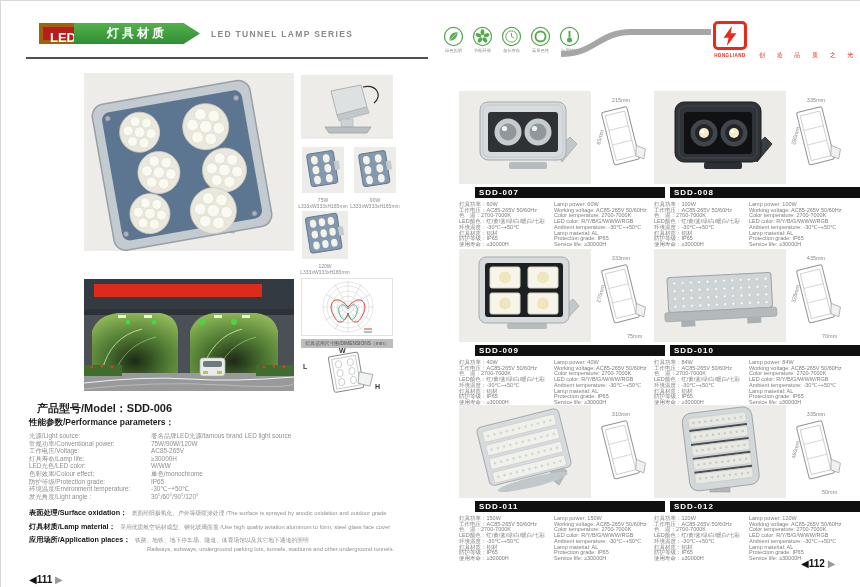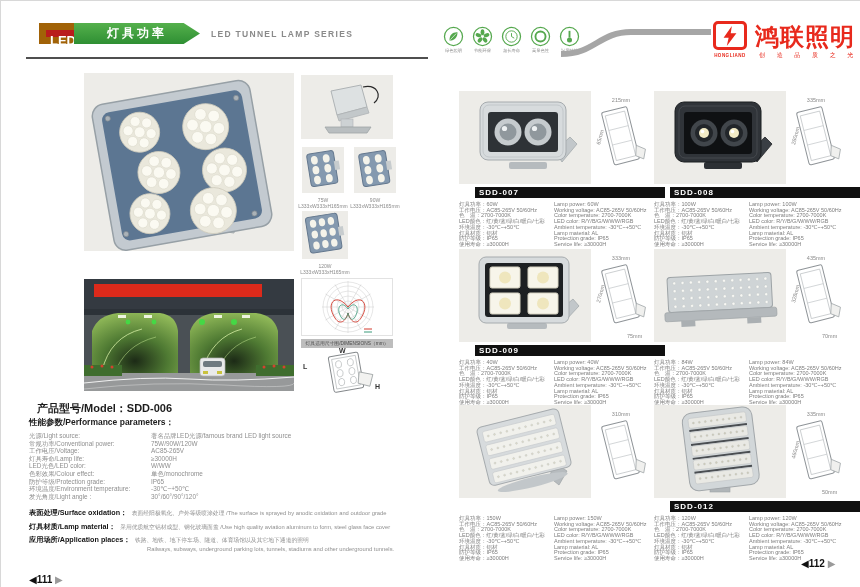--- a/index.html
+++ b/index.html
@@ -3,21 +3,21 @@
 <meta charset="utf-8">
 <style>
   html,body{margin:0;padding:0;background:#fff;}
   #canvas{position:relative;width:860px;height:587px;background:#ffffff;border:1px solid #d8d8d8;
           font-family:"Liberation Sans","DejaVu Sans",sans-serif;overflow:hidden;}
   #canvas *{box-sizing:border-box;}
   .abs{position:absolute;}
 
   
   .hdr-led{left:38px;top:22px;width:48px;height:21px;background:#b91c1c;color:#fff;font-weight:bold;
-           font-size:13px;text-align:center;line-height:21px;border:7px solid #a16207;}
+           font-size:13px;text-align:center;line-height:21px;border:4px solid #a16207;}
   .hdr-ribbon{left:73px;top:22px;width:126px;height:21px;background:linear-gradient(#55b04c,#2e8f33);
            color:#fff;font-size:12px;font-weight:bold;letter-spacing:3px;text-align:center;line-height:21px;
            clip-path:polygon(0 0,87% 0,100% 50%,87% 100%,0 100%);}
   .hdr-en{left:210px;top:28px;font-size:8.5px;color:#8a8a8a;font-weight:bold;letter-spacing:1.3px;}
   .hdr-rule{left:25px;top:56px;width:402px;height:2px;background:#4f4f4f;}
   .hdr-icons{left:441px;top:25px;display:flex;gap:6px;}
   .ficon{width:23px;text-align:center;}
   .ficon .circ{width:21px;height:21px;margin:0 auto;}
   .ficon .lbl{font-size:5px;color:#8a8a8a;transform:scale(.85);white-space:nowrap;}
   .hdr-swoosh{left:556px;top:24px;width:154px;height:32px;}
@@ -70,21 +70,21 @@
   .scol{width:95px;}
   .srow{font-size:5.5px;line-height:5.7px;color:#7d7d7d;white-space:nowrap;}
 </style>
 </head>
 <body>
 
 <div id="canvas">
 
   <div class="abs hdr-led">LED</div>
   <div class="abs hdr-ribbon">
-    <span>灯具功率</span>
+    <span>灯具材质</span>
   </div>
   <div class="abs hdr-en">LED TUNNEL LAMP SERIES</div>
   <div class="abs hdr-rule"></div>
   <div class="abs hdr-icons" id="featureIcons">
       <div class="ficon">
         <div class="circ"><svg width="21" height="21" viewBox="0 0 20 20">
             <circle cx="10" cy="10" r="8.6" fill="none" stroke="#55a84e" stroke-width="1.2"></circle>
             <path d="M6.2,13.8 C6,8.5 9,5.6 13.8,5.9 C13.9,10.8 11,13.9 6.2,13.8 Z" fill="#55a84e"></path>
             <path d="M7,13 L12.6,7.2" stroke="#eef7ee" stroke-width="0.7"></path>
           </svg></div>
@@ -129,21 +129,20 @@
     </div>
   <svg class="abs hdr-swoosh" viewBox="0 0 154 32">
     <path d="M4,29 C38,29 42,7 74,7 L154,7" fill="none" stroke="#a6a6a6" stroke-width="6"></path>
   </svg>
   <div class="abs brand-box">
     <svg width="22" height="22" viewBox="0 0 24 24">
       <path d="M14 1 L5 14 L10.5 14 L8.5 23 L19 9 L12.8 9 Z" fill="#e8291c"></path>
     </svg>
   </div>
   <div class="abs brand-sub">HONGLIAND</div>
-  <div class="abs brand-cn">鸿联照明</div>
   <div class="abs brand-slogan">创 造 品 质 之 光</div>
 
   <div class="abs main-photo">
     <svg width="210" height="178" viewBox="0 0 210 178">
       <rect width="210" height="178" fill="#edece8"></rect>
       <polygon points="128,128 170,110 178,121 140,148" fill="#c6cbcd" stroke="#a5abad" stroke-width="1"></polygon>
       <polygon points="98,140 152,147 150,160 94,152" fill="#ccd1d3" stroke="#a5abad" stroke-width="1"></polygon>
       <g transform="rotate(-10 100 92)">
         <rect x="18" y="18" width="160" height="148" rx="12" fill="#c3cad0" stroke="#97a0a6" stroke-width="1.5"></rect>
         <rect x="27" y="27" width="142" height="130" rx="8" fill="#5c7692"></rect>
@@ -642,20 +641,21 @@
       <rect x="15" y="16" width="26" height="54" rx="2" fill="#ffffff" stroke="#8f9498"></rect>
       <rect x="18" y="20" width="20" height="46" fill="none" stroke="#bcc0c3" stroke-width="0.7"></rect>
       <line x1="18" y1="35" x2="38" y2="35" stroke="#bcc0c3" stroke-width="0.6"></line>
       <line x1="18" y1="50" x2="38" y2="50" stroke="#bcc0c3" stroke-width="0.6"></line>
       <polygon points="41,56 49,62 45,71 38,66" fill="#f0f0ee" stroke="#9aa0a3" stroke-width="0.7"></polygon>
     </g>
             <text x="28" y="9" font-size="5.5" fill="#8a8a8a" text-anchor="middle">435mm</text>
             <text x="7" y="52" font-size="5.5" fill="#8a8a8a" transform="rotate(-75 7 52)">328mm</text>
             <text x="34" y="87" font-size="5.5" fill="#8a8a8a">70mm</text>
           </svg></div>
+        <div class="mbar"><span>SDD-010</span></div>
         <div class="specs">
           <div class="scol">
             <div class="srow">灯具功率：84W</div>
             <div class="srow">工作电压：AC85-265V 50/60Hz</div>
             <div class="srow">色　温：2700-7000K</div>
             <div class="srow">LED颜色：红/黄/蓝/绿/白/暖白/七彩</div>
             <div class="srow">环境温度：-30℃~+50℃</div>
             <div class="srow">灯具材质：铝材</div>
             <div class="srow">防护等级：IP65</div>
             <div class="srow">使用寿命：≥30000H</div>
@@ -732,20 +732,21 @@
         <div class="dimbox"><svg width="54" height="90" viewBox="0 0 54 90">
     <g transform="rotate(-14 27 45)">
       <rect x="15" y="16" width="26" height="54" rx="2" fill="#ffffff" stroke="#8f9498"></rect>
       <rect x="18" y="20" width="20" height="46" fill="none" stroke="#bcc0c3" stroke-width="0.7"></rect>
       <line x1="18" y1="35" x2="38" y2="35" stroke="#bcc0c3" stroke-width="0.6"></line>
       <line x1="18" y1="50" x2="38" y2="50" stroke="#bcc0c3" stroke-width="0.6"></line>
       <polygon points="41,56 49,62 45,71 38,66" fill="#f0f0ee" stroke="#9aa0a3" stroke-width="0.7"></polygon>
     </g>
             <text x="28" y="9" font-size="5.5" fill="#8a8a8a" text-anchor="middle">310mm</text>
           </svg></div>
+        <div class="mbar"><span>SDD-011</span></div>
         <div class="specs">
           <div class="scol">
             <div class="srow">灯具功率：150W</div>
             <div class="srow">工作电压：AC85-265V 50/60Hz</div>
             <div class="srow">色　温：2700-7000K</div>
             <div class="srow">LED颜色：红/黄/蓝/绿/白/暖白/七彩</div>
             <div class="srow">环境温度：-30℃~+50℃</div>
             <div class="srow">灯具材质：铝材</div>
             <div class="srow">防护等级：IP65</div>
             <div class="srow">使用寿命：≥30000H</div>

